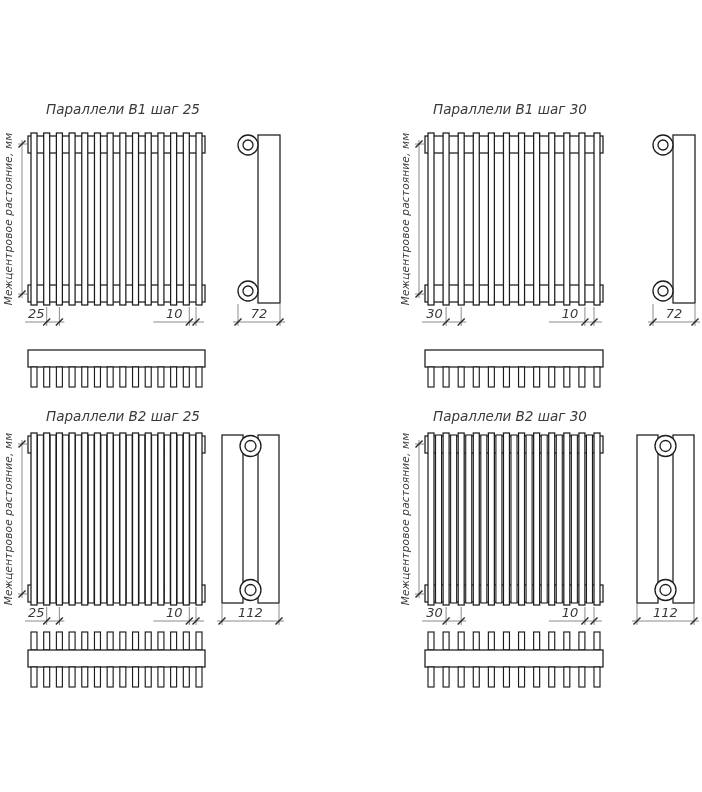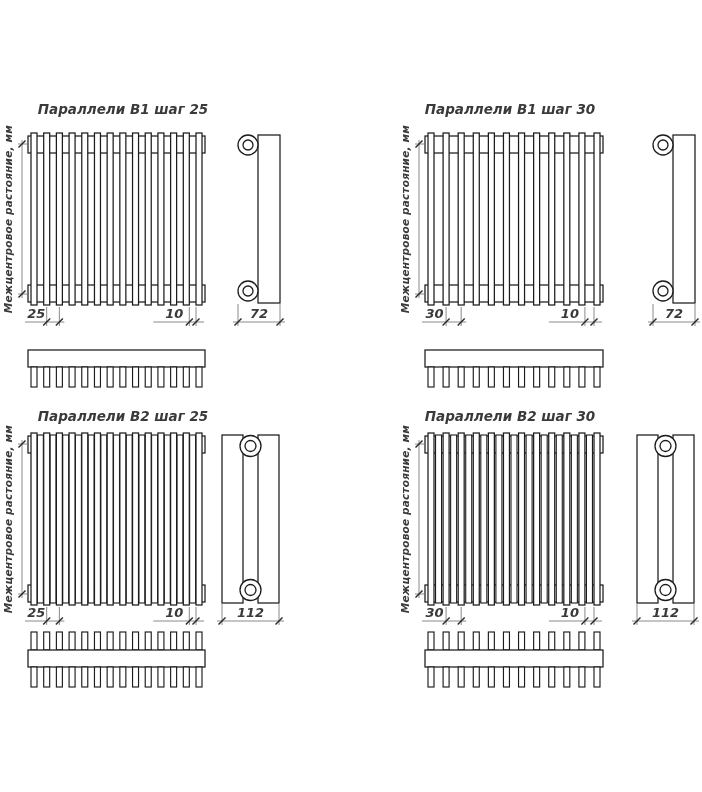--- a/index.html
+++ b/index.html
@@ -1,17 +1,17 @@
 <!DOCTYPE html>
 <html><head>
 <meta charset="utf-8">
 <style>
   html,body{margin:0;padding:0;background:#ffffff;}
   #canvas{position:relative;width:702px;height:792px;background:#fef9c3;overflow:hidden;
-          font-family:"DejaVu Sans",sans-serif;font-weight:bold;}
+          font-family:"DejaVu Sans",sans-serif;}
   svg text{font-family:"DejaVu Sans",sans-serif;font-style:italic;}
   .title-text{font-size:13.5px;}
   .dim-text{font-size:13px;}
   .axis-text{font-size:10.5px;letter-spacing:.2px;}
 </style>
 </head>
 <body>
 
 <div id="canvas">
   <svg id="drawing" width="702" height="792" viewBox="0 0 702 792">

